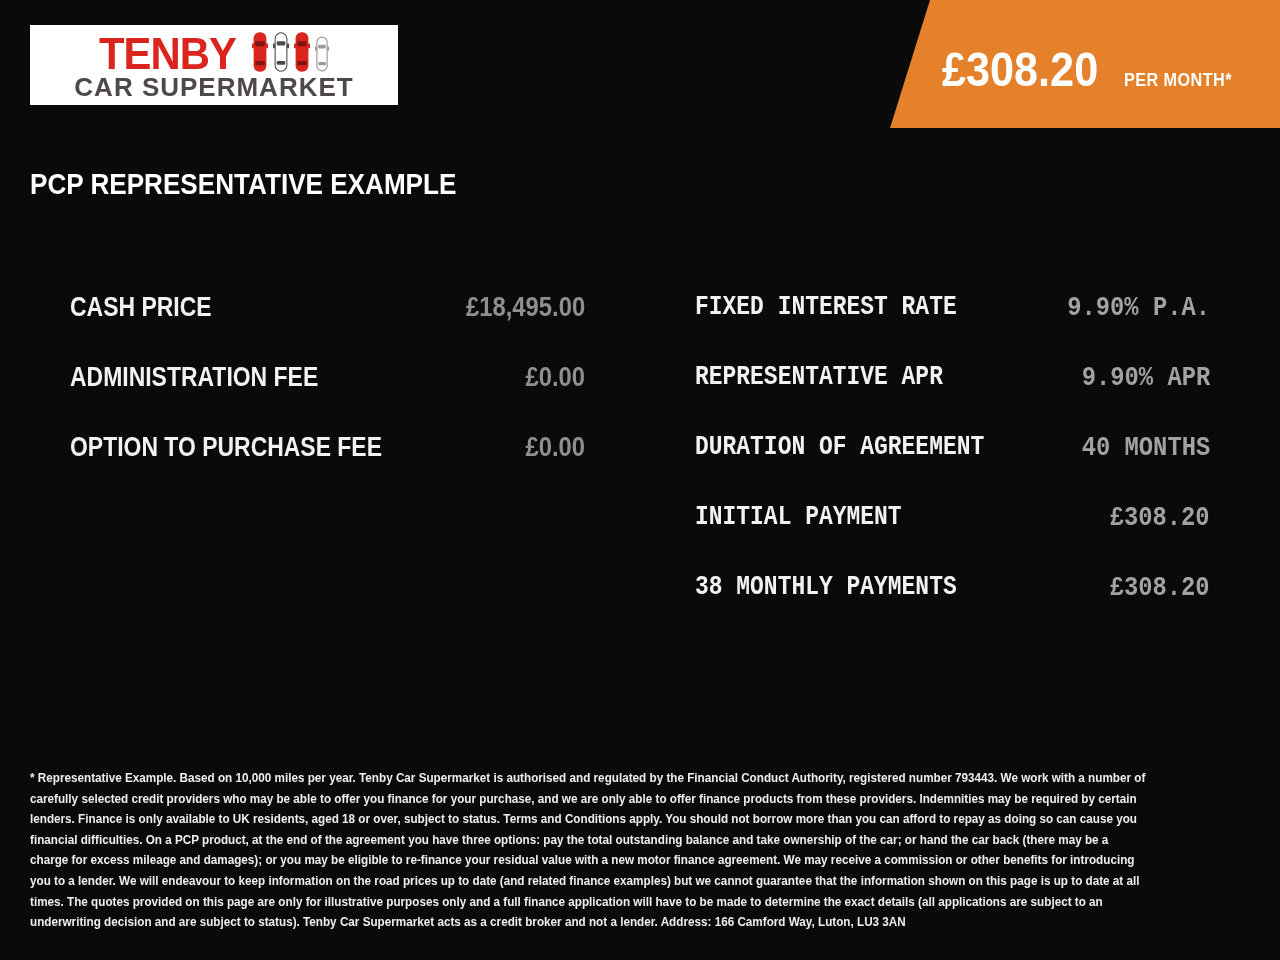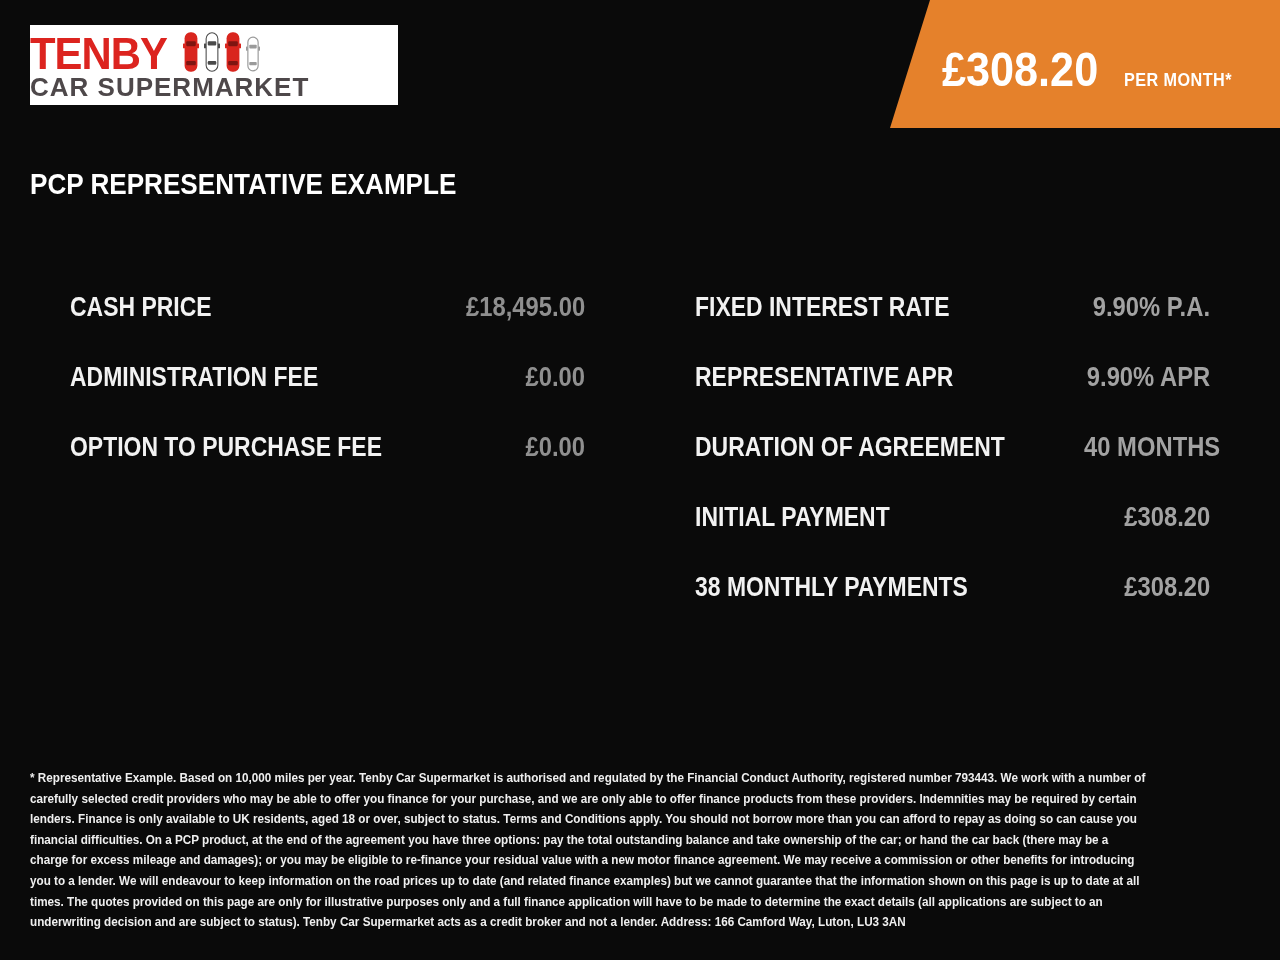--- a/index.html
+++ b/index.html
@@ -20,21 +20,21 @@
     background:var(--background);
     font-family:"Liberation Sans", sans-serif;
     font-weight:bold;
     overflow:hidden;
   }
 
   
   .logo{
     position:absolute; left:30px; top:25px; width:368px; height:80px;
     background:var(--logo-bg);
-    display:flex; flex-direction:column; justify-content:center;
+    display:flex; flex-direction:column; align-items:center; justify-content:center;
   }
   .logo-top{display:flex; align-items:center; gap:9px; height:44px;}
   .brand-name{
     font-size:44px; line-height:44px; color:var(--brand-red);
     letter-spacing:-1px; transform:scaleX(0.95); transform-origin:left center;
   }
   .cars{display:flex; gap:5px; align-items:flex-start; height:42px; margin-top:-4px;}
   .car{width:16px; height:42px;}
   .car-red .body{fill:#d9251e;}
   .car-red .glass{fill:#000;opacity:0.42;}
@@ -73,21 +73,21 @@
   .page-title{
     position:absolute; left:30px; top:167px;
     font-size:30px; color:#fff;
     transform:scaleX(0.87); transform-origin:left center;
     white-space:nowrap;
   }
 
   
   .fin-col{position:absolute; top:272px; width:515px;}
   .fin-col.left{left:70px;}
-  .fin-col.right{left:695px;}
+  .fin-col.right{left:695px;font-family:Liberation Mono, monospace;}
   .fin-row{
     height:70px; display:flex; align-items:center; justify-content:space-between;text-align:right;
   }
   .fin-label{
     font-size:27px; color:var(--label-white); white-space:nowrap;
     transform:scaleX(0.85); transform-origin:left center;
   }
   .fin-value{
     font-size:28px; white-space:nowrap;
     transform:scaleX(0.85); transform-origin:right center;

